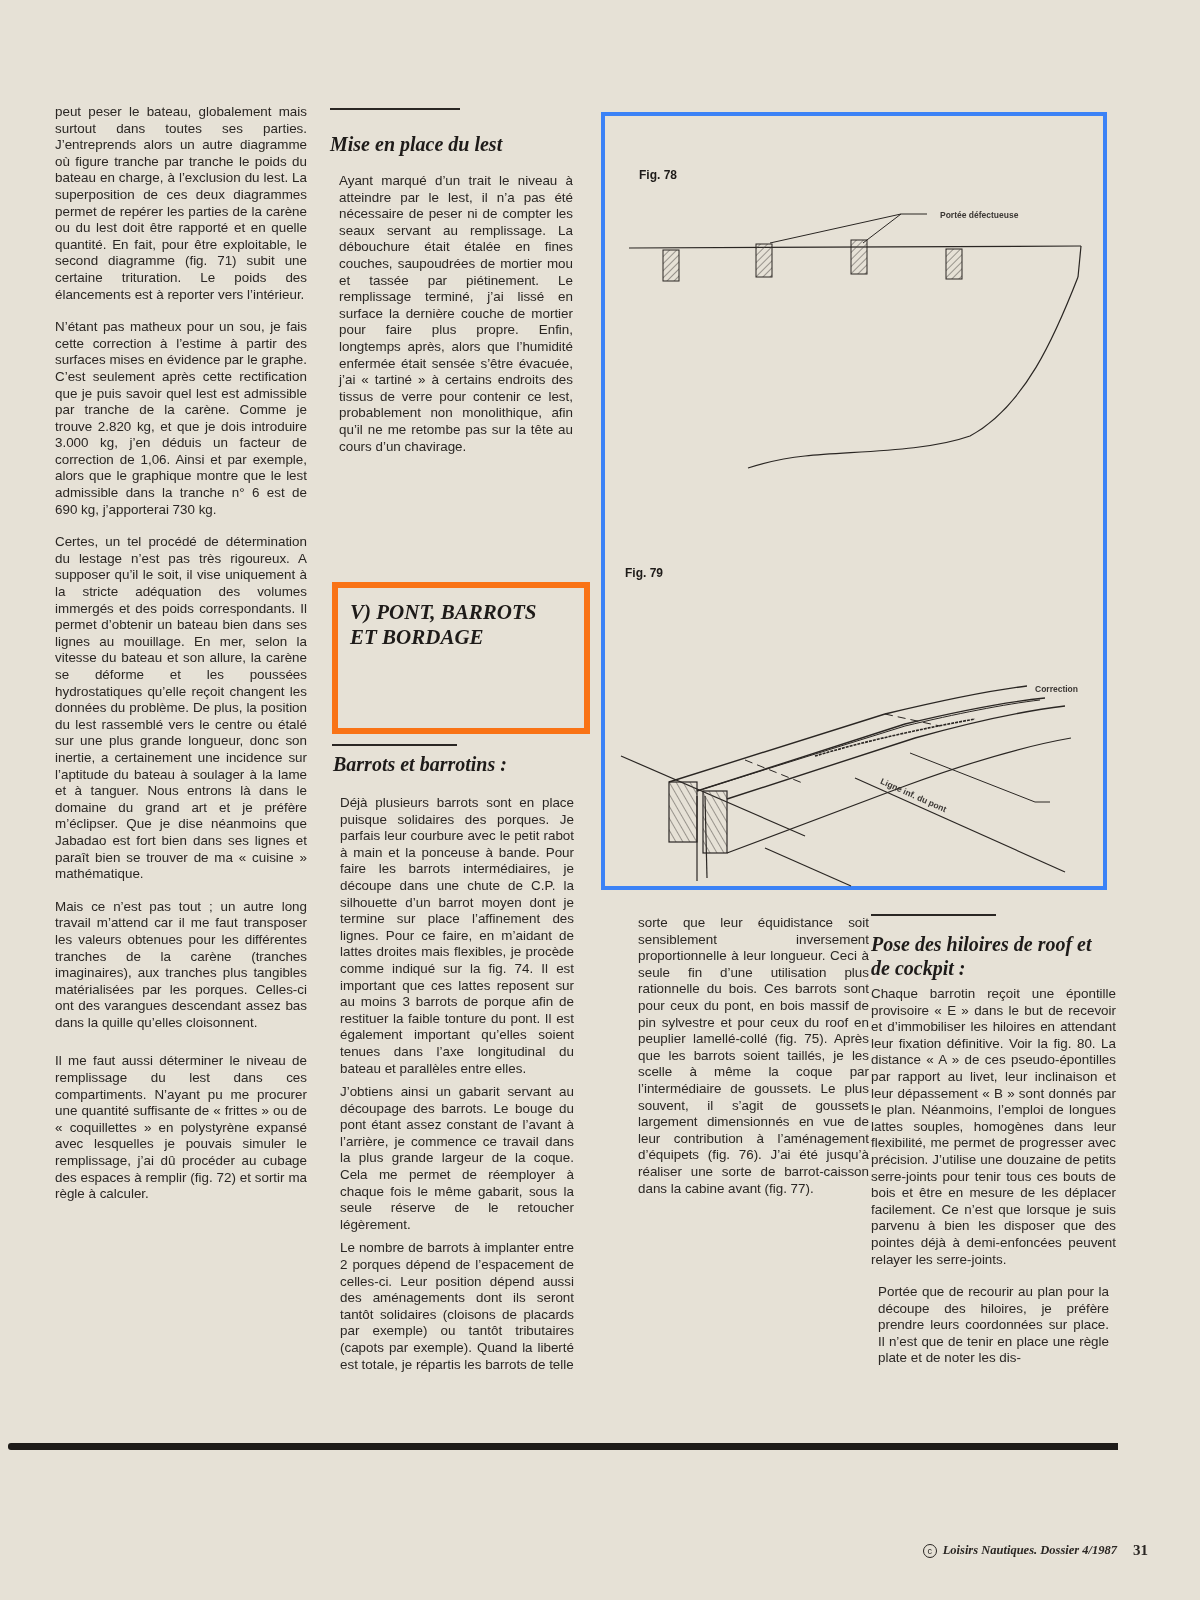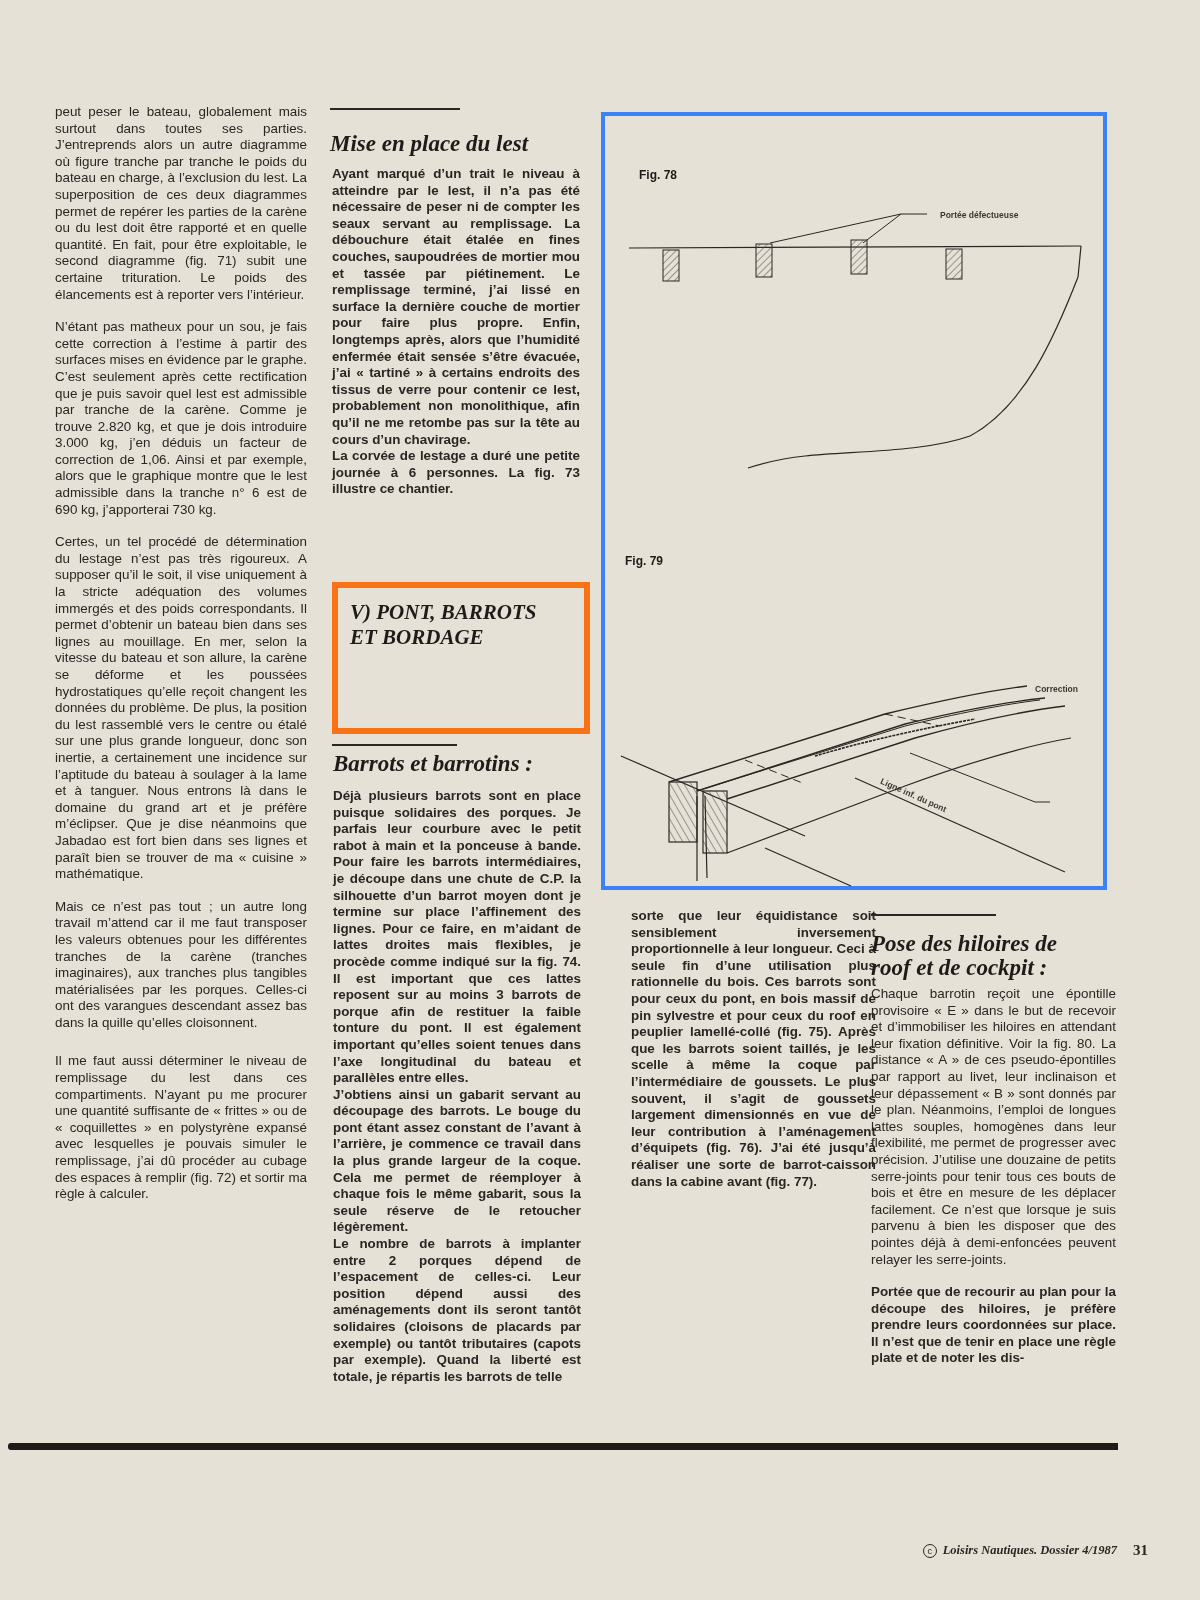--- a/index.html
+++ b/index.html
@@ -10,29 +10,29 @@
     color: #2a2623;
   }
   .col {
     position: absolute;
     font-size: 13.4px;
     line-height: 16.6px;
     text-align: justify;
     hyphens: none;
   }
   .col p { margin: 0 0 16px 0; }
-  .col p.tight { margin: 0; font-weight: bold; }
+  .col p.tight { margin: 7px; }
   .rule {
     position: absolute; height: 0; border-top: 2px solid #2a2623;
   }
   .heading {
     position: absolute;
     font-family: "Liberation Serif", serif;
     font-style: italic; font-weight: bold;
-    font-size: 23px; line-height: 24px;
+    font-size: 20px; line-height: 24px;
     color: #1e1b19;
     margin: 0;
   }
   .section-box {
     position: absolute; left: 332px; top: 582px; width: 246px; height: 140px;
     border: 6px solid #f97316;
   }
   .section-box h2 {
     margin: 12px 0 0 12px;
     font-family: "Liberation Serif", serif;
@@ -74,21 +74,20 @@
   <p>N’étant pas matheux pour un sou, je fais cette correction à l’estime à partir des surfaces mises en évidence par le graphe. C’est seulement après cette rectification que je puis savoir quel lest est admissible par tranche de la carène. Comme je trouve 2.820 kg, et que je dois introduire 3.000 kg, j’en déduis un facteur de correction de 1,06. Ainsi et par exemple, alors que le graphique montre que le lest admissible dans la tranche n° 6 est de 690 kg, j’apporterai 730 kg.</p>
   <p>Certes, un tel procédé de détermination du lestage n’est pas très rigoureux. A supposer qu’il le soit, il vise uniquement à la stricte adéquation des volumes immergés et des poids correspondants. Il permet d’obtenir un bateau bien dans ses lignes au mouillage. En mer, selon la vitesse du bateau et son allure, la carène se déforme et les poussées hydrostatiques qu’elle reçoit changent les données du problème. De plus, la position du lest rassemblé vers le centre ou étalé sur une plus grande longueur, donc son inertie, a certainement une incidence sur l’aptitude du bateau à soulager à la lame et à tanguer. Nous entrons là dans le domaine du grand art et je préfère m’éclipser. Que je dise néanmoins que Jabadao est fort bien dans ses lignes et paraît bien se trouver de ma « cuisine » mathématique.</p>
   <p style="margin-bottom:22px;">Mais ce n’est pas tout ; un autre long travail m’attend car il me faut transposer les valeurs obtenues pour les différentes tranches de la carène (tranches imaginaires), aux tranches plus tangibles matérialisées par les porques. Celles-ci ont des varangues descendant assez bas dans la quille qu’elles cloisonnent.</p>
   <p>Il me faut aussi déterminer le niveau de remplissage du lest dans ces compartiments. N’ayant pu me procurer une quantité suffisante de « frittes » ou de « coquillettes » en polystyrène expansé avec lesquelles je pouvais simuler le remplissage, j’ai dû procéder au cubage des espaces à remplir (fig. 72) et sortir ma règle à calculer.</p>
 </div>
 
 <div class="rule" style="left:330px; top:108px; width:130px;"></div>
 <h2 class="heading" style="left:330px; top:132px;">Mise en place du lest</h2>
 <div class="col" style="left:332px; top:166px; width:248px;">
   <p class="tight">Ayant marqué d’un trait le niveau à atteindre par le lest, il n’a pas été nécessaire de peser ni de compter les seaux servant au remplissage. La débouchure était étalée en fines couches, saupoudrées de mortier mou et tassée par piétinement. Le remplissage terminé, j’ai lissé en surface la dernière couche de mortier pour faire plus propre. Enfin, longtemps après, alors que l’humidité enfermée était sensée s’être évacuée, j’ai « tartiné » à certains endroits des tissus de verre pour contenir ce lest, probablement non monolithique, afin qu’il ne me retombe pas sur la tête au cours d’un chavirage.</p>
-  <p class="tight"><span>La corvée de lestage a duré une petite journée à 6 personnes. La fig. 73 illustre ce chantier.</span></p>
 </div>
 
 <div class="section-box">
   <h2>
     <span>V) PONT, BARROTS</span><br>
     <span>ET BORDAGE</span>
   </h2>
 </div>
 
 <div class="rule" style="left:332px; top:744px; width:125px;"></div>
@@ -129,21 +128,21 @@
 
     <rect x="58" y="134" width="16" height="31" fill="url(#hatch)" stroke="#2a2623" stroke-width="1"></rect>
     <rect x="151" y="128" width="16" height="33" fill="url(#hatch)" stroke="#2a2623" stroke-width="1"></rect>
     <rect x="246" y="124" width="16" height="34" fill="url(#hatch)" stroke="#2a2623" stroke-width="1"></rect>
     <rect x="341" y="133" width="16" height="30" fill="url(#hatch)" stroke="#2a2623" stroke-width="1"></rect>
 
     <polyline points="322,98 296,98 165,127" fill="none" stroke="#2a2623" stroke-width="1"></polyline>
     <line x1="296" y1="98" x2="258" y2="127" stroke="#2a2623" stroke-width="1"></line>
   </svg>
 
-  <span class="fig-label" style="left:20px; top:438px;text-align:right;">Fig. 79</span>
+  <span class="fig-label" style="left:20px; top:450px;text-align:right;">Fig. 79</span>
   <span class="fig-note" style="left:430px; top:568px;">Correction</span>
   <span class="fig-note" style="left:278px; top:660px; transform:rotate(24deg); transform-origin:left top;">Ligne inf. du pont</span>
 
   <svg width="498" height="380" style="position:absolute; left:0; top:400px;">
     <defs>
       <pattern id="hatch2" width="6" height="6" patternUnits="userSpaceOnUse" patternTransform="rotate(-30)">
         <line x1="0" y1="0" x2="0" y2="6" stroke="#4a4541" stroke-width="1"></line>
       </pattern>
     </defs>
 

